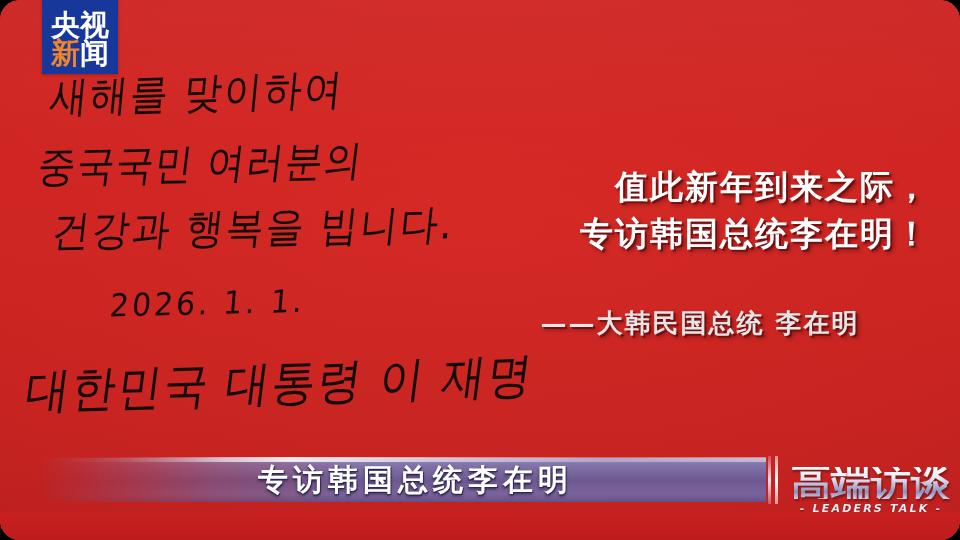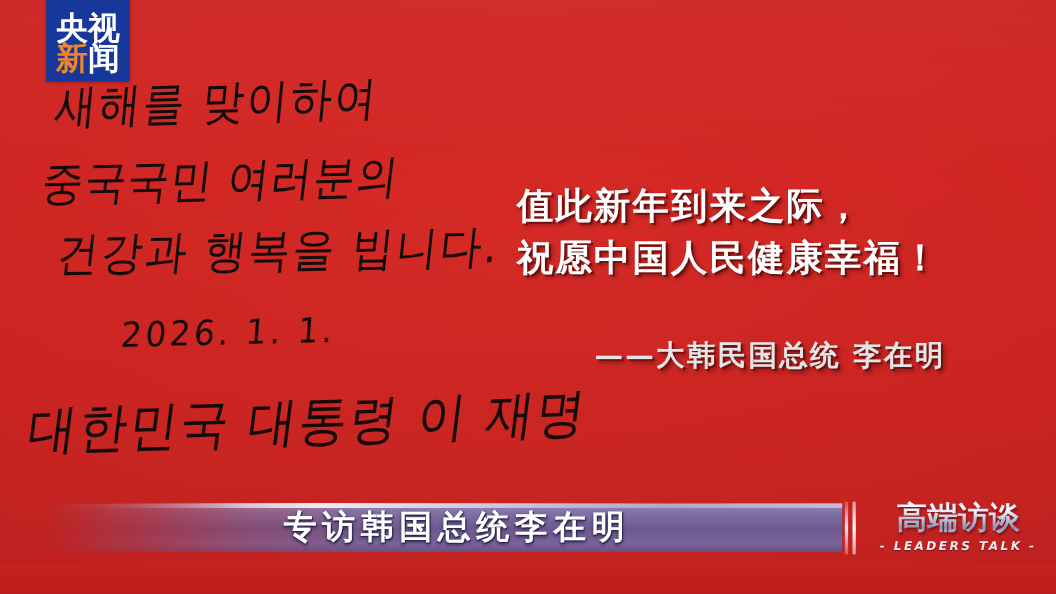--- a/index.html
+++ b/index.html
@@ -8,20 +8,21 @@
     background: #000;
   }
   #screen {
     position: relative;
     width: 960px;
     height: 540px;
     overflow: hidden;
     background: #cf2522;
     font-family: "Liberation Sans", "DejaVu Sans", sans-serif;
     user-select: none;
+    border-radius: 20px;
   }
   
   .bg-red {
     position: absolute;
     inset: 0;
     background:
       radial-gradient(120% 95% at 50% 42%, #d62a26 0%, #cf2522 48%, #c32020 82%, #bb1d1d 100%);
   }
   .bg-texture {
     position: absolute;
@@ -102,21 +103,21 @@
     letter-spacing: 2px;
     transform: rotate(-1.8deg) skewX(-9deg) scaleY(1.1);
   }
 
   
   .cn-block {
     position: absolute;
     left: 470px;
     top: 164px;
     width: 460px;
-    text-align: left;
+    text-align: right;
   }
   .cn-line {
     font-family: "DejaVu Serif", "Liberation Serif", serif;
     font-weight: bold;
     font-size: 33px;
     line-height: 1.42;
     color: #ffffff;
     letter-spacing: 2px;
     text-shadow:
       2px 2px 0 rgba(70,8,8,0.55),
@@ -221,30 +222,31 @@
   .prog-logo {
     position: absolute;
     left: 776px;
     top: 3px;
     width: 166px;
     text-align: center;
   }
   .prog-cn {
     font-family: "DejaVu Sans", "Liberation Sans", sans-serif;
     font-weight: bold;
-    font-size: 28px;
+    font-size: 40px;
     line-height: 32px;
     letter-spacing: 0px;
     background: linear-gradient(180deg, #ffffff 0%, #e9eaf6 34%, #b9bcd8 56%, #8d91b8 78%, #cfd2e6 100%);
     -webkit-background-clip: text;
             background-clip: text;
     color: transparent;
     -webkit-text-fill-color: transparent;
     text-shadow: none;
     filter: drop-shadow(1px 2px 1px rgba(60,10,10,0.55));
+    margin-top: 12px;
   }
   .prog-en {
     margin-top: 3px;
     font-family: "DejaVu Sans", "Liberation Sans", sans-serif;
     font-weight: bold;
     font-size: 11px;
     letter-spacing: 2.2px;
     color: #eceaf4;
     text-shadow: 0 1px 1px rgba(60,10,10,0.6);
     font-style: italic;
@@ -279,21 +281,21 @@
   </div>
 
   <div class="hand hand-l1">새해를 맞이하여</div>
   <div class="hand hand-l2">중국국민 여러분의</div>
   <div class="hand hand-l3">건강과 행복을 빕니다.</div>
   <div class="hand hand-date">2026. 1. 1.</div>
   <div class="hand hand-sign">대한민국 대통령 이 재명</div>
 
   <div class="cn-block">
     <div class="cn-line">值此新年到来之际，</div>
-    <div class="cn-line">祝愿中国人民健康幸福！</div>
+    <div class="cn-line">专访韩国总统李在明！</div>
   </div>
   <div class="cn-attr">——大韩民国总统 李在明</div>
 
   <div class="lower-third">
     <div class="lt-bar"></div>
     <div class="lt-sheen"></div>
     <div class="lt-title">专访韩国总统李在明</div>
     <div class="lt-divider"></div>
     <div class="lt-divider2"></div>
 

